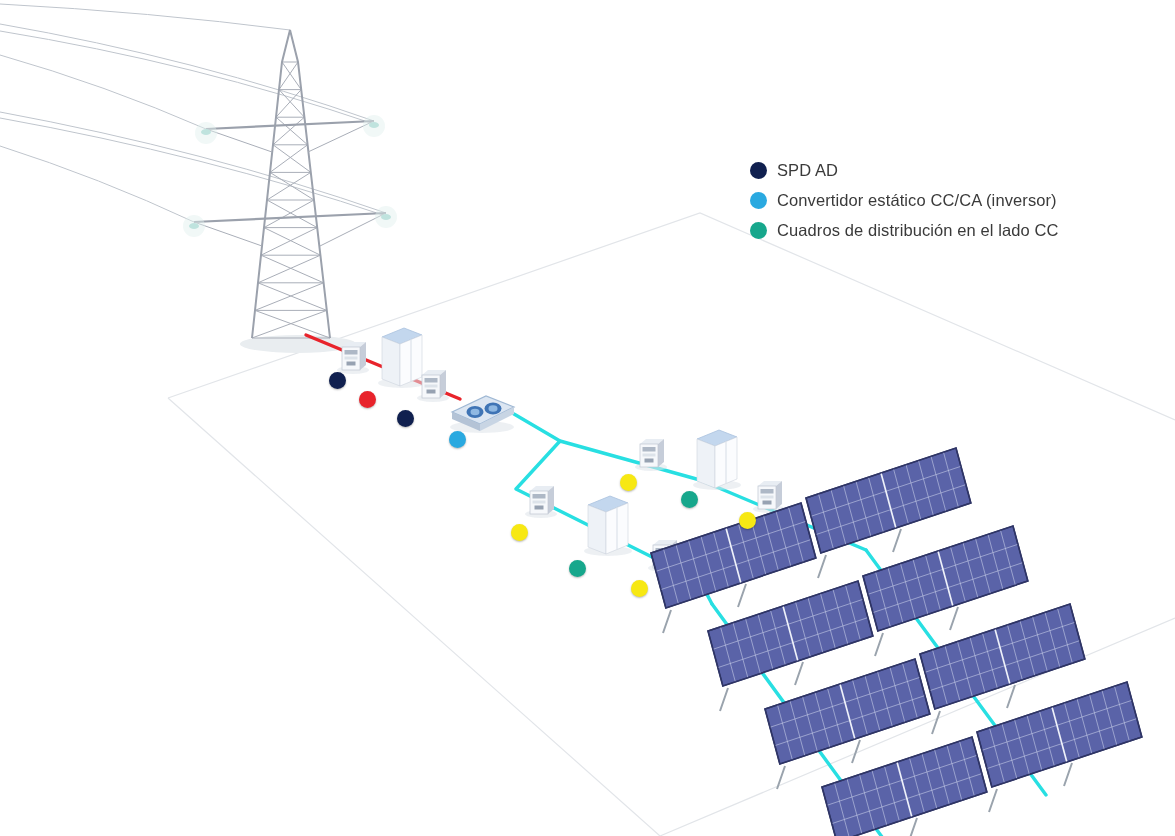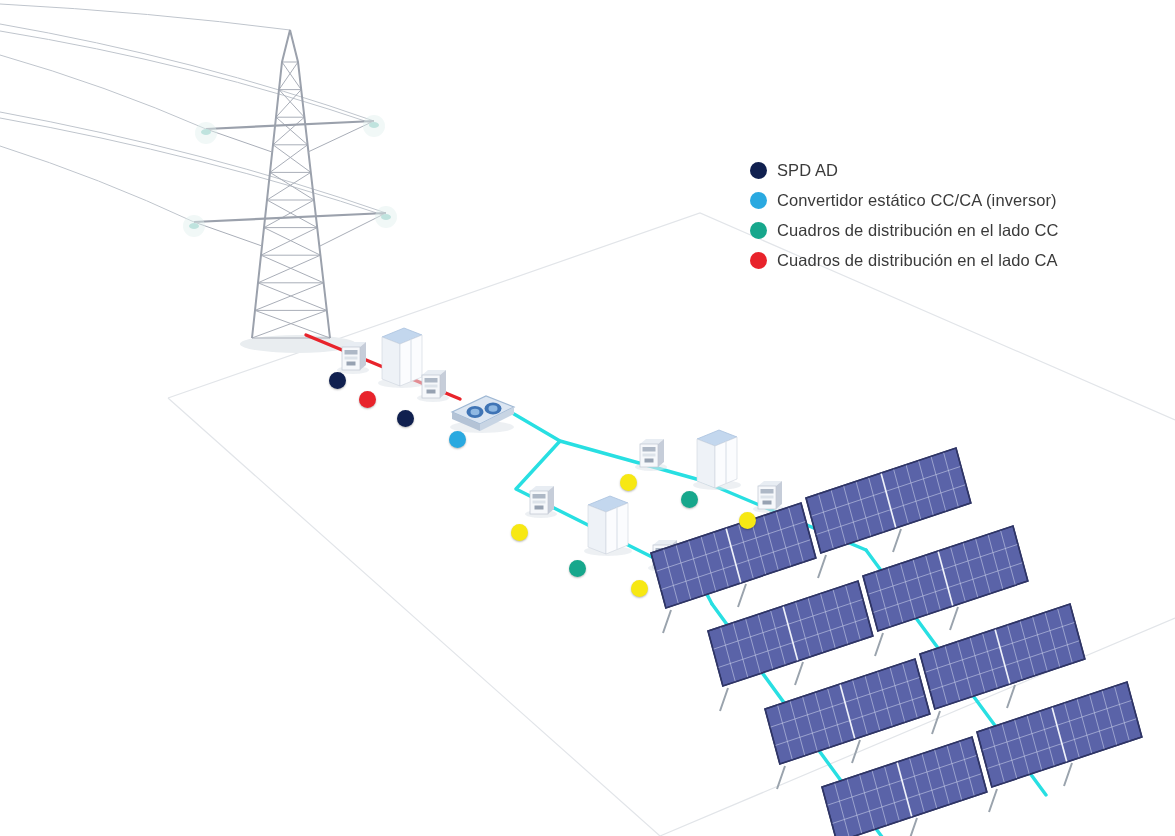--- a/index.html
+++ b/index.html
@@ -157,21 +157,15 @@
         <circle cx="8.5" cy="8.5" r="8.5" fill="#2aa9e0"></circle>
         </svg>
       <span class="legend-label">Convertidor estático CC/CA (inversor)</span>
     </div>
     <div class="legend-row">
       <svg class="legend-dot" width="17" height="17">
         <circle cx="8.5" cy="8.5" r="8.5" fill="#17a78c"></circle>
         </svg>
       <span class="legend-label">Cuadros de distribución en el lado CC</span>
     </div>
-    <div class="legend-row">
-      <svg class="legend-dot" width="17" height="17">
-        <circle cx="8.5" cy="8.5" r="8.5" fill="#e8232b"></circle>
-        </svg>
-      <span class="legend-label">Cuadros de distribución en el lado CA</span>
-    </div>
   </div>
 
 </div>
 
 </body></html>

